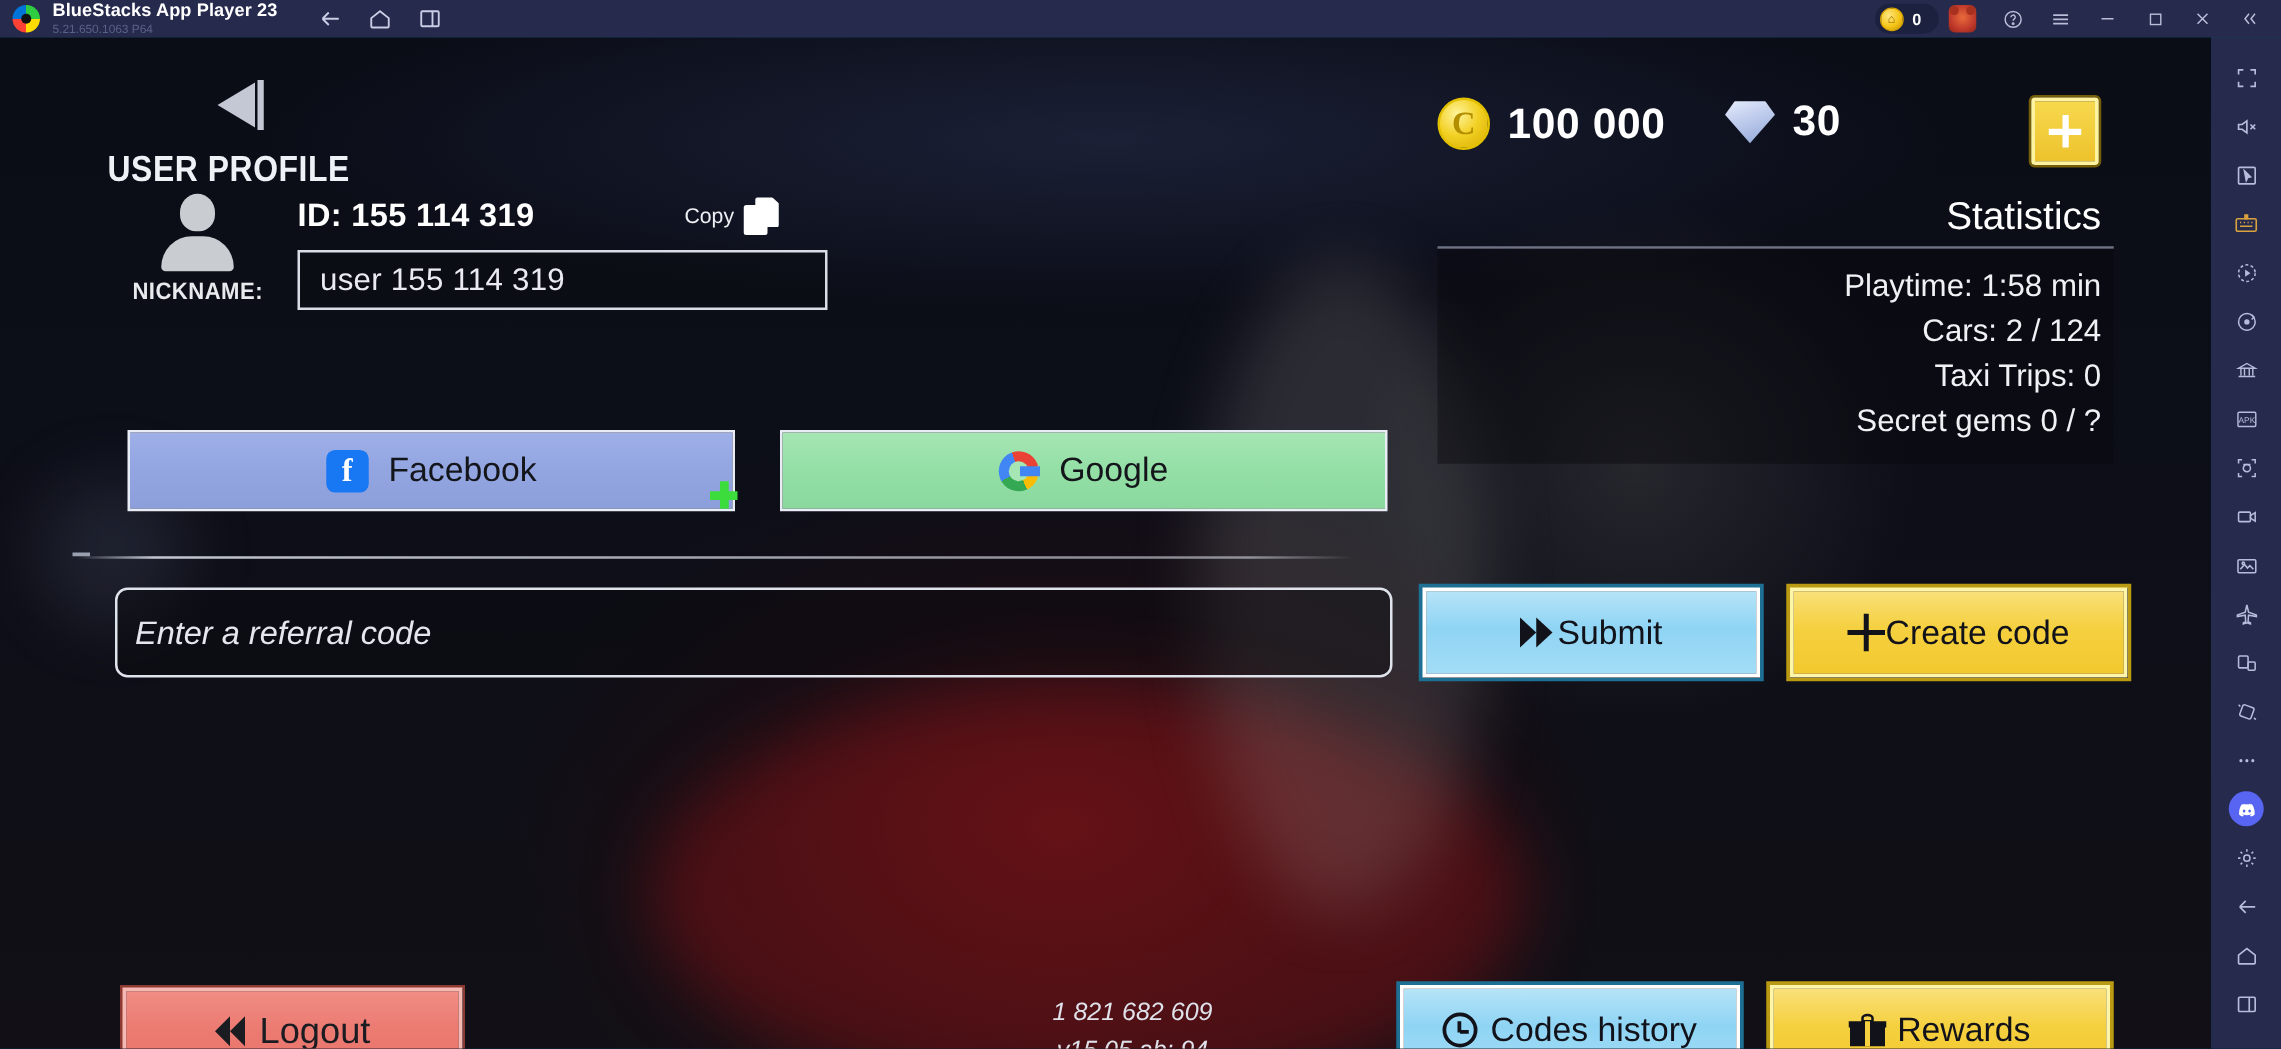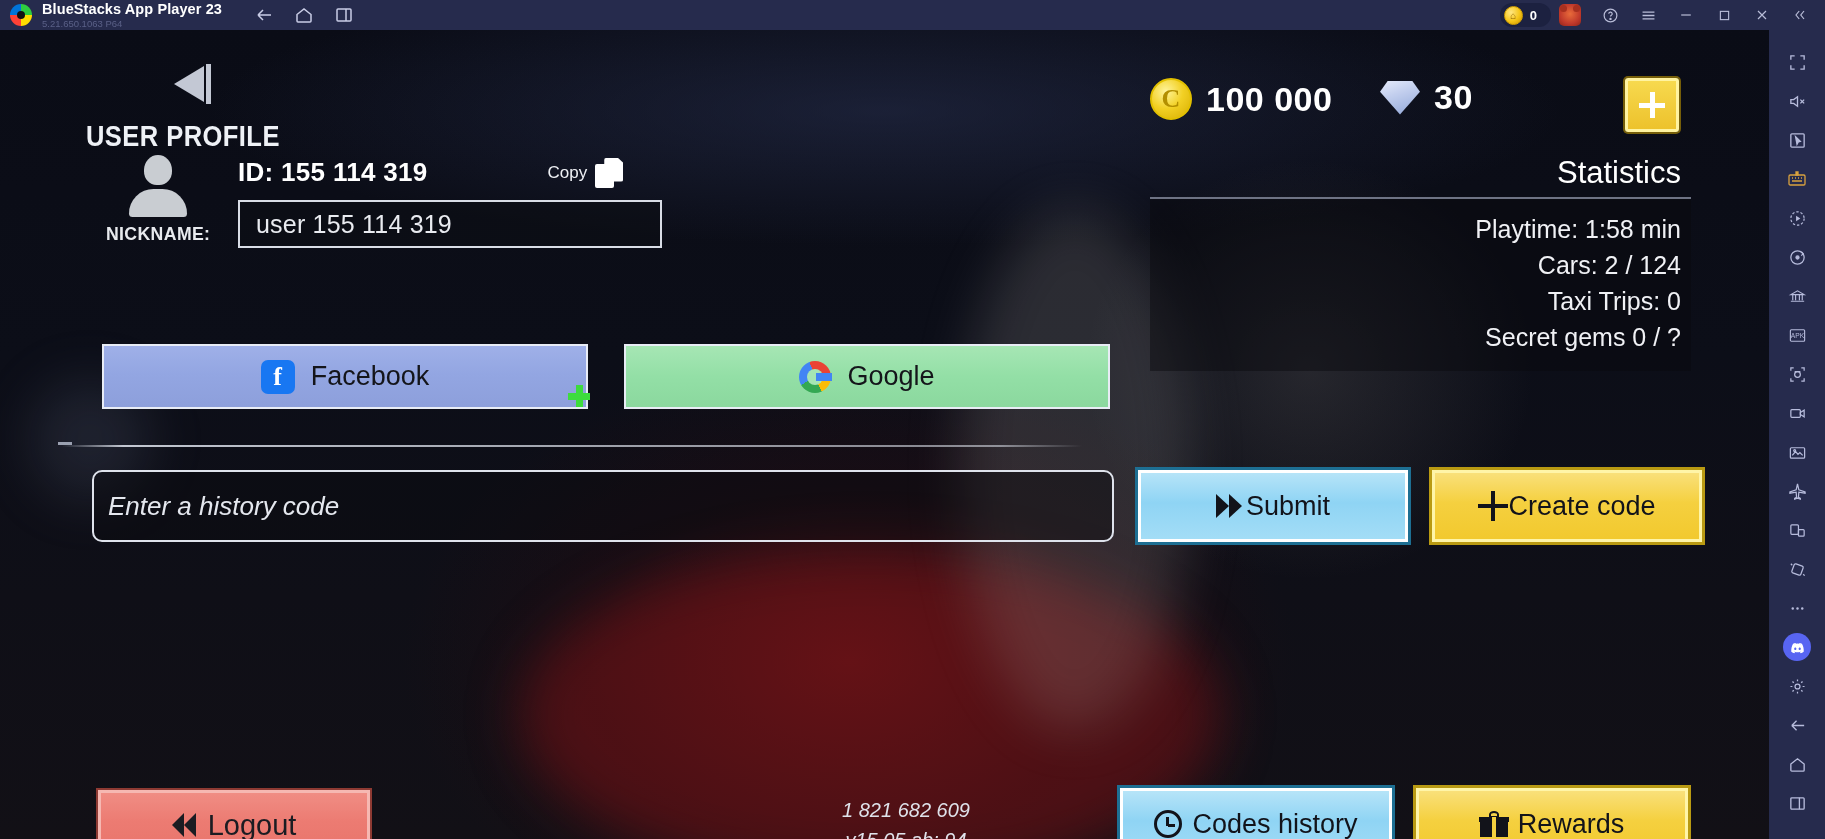--- a/index.html
+++ b/index.html
@@ -414,21 +414,21 @@
     <div class="green-cursor">
       <span class="c-h"></span>
         <span class="c-v"></span>
     </div>
 
     <div class="divider-dash"></div>
     <div class="divider"></div>
 
     <div class="ref-row">
       <div class="ref-input">
-        <span class="ref-ph">Enter a history code</span>
+        <span class="ref-ph">Enter a referral code</span>
       </div>
       <div class="gbtn blue">
         <span class="ico-dbl">
             <i></i>
             <i></i>
           </span>
         <span>Submit</span>
       </div>
       <div class="gbtn yellow">
         <span class="ico-plus">

